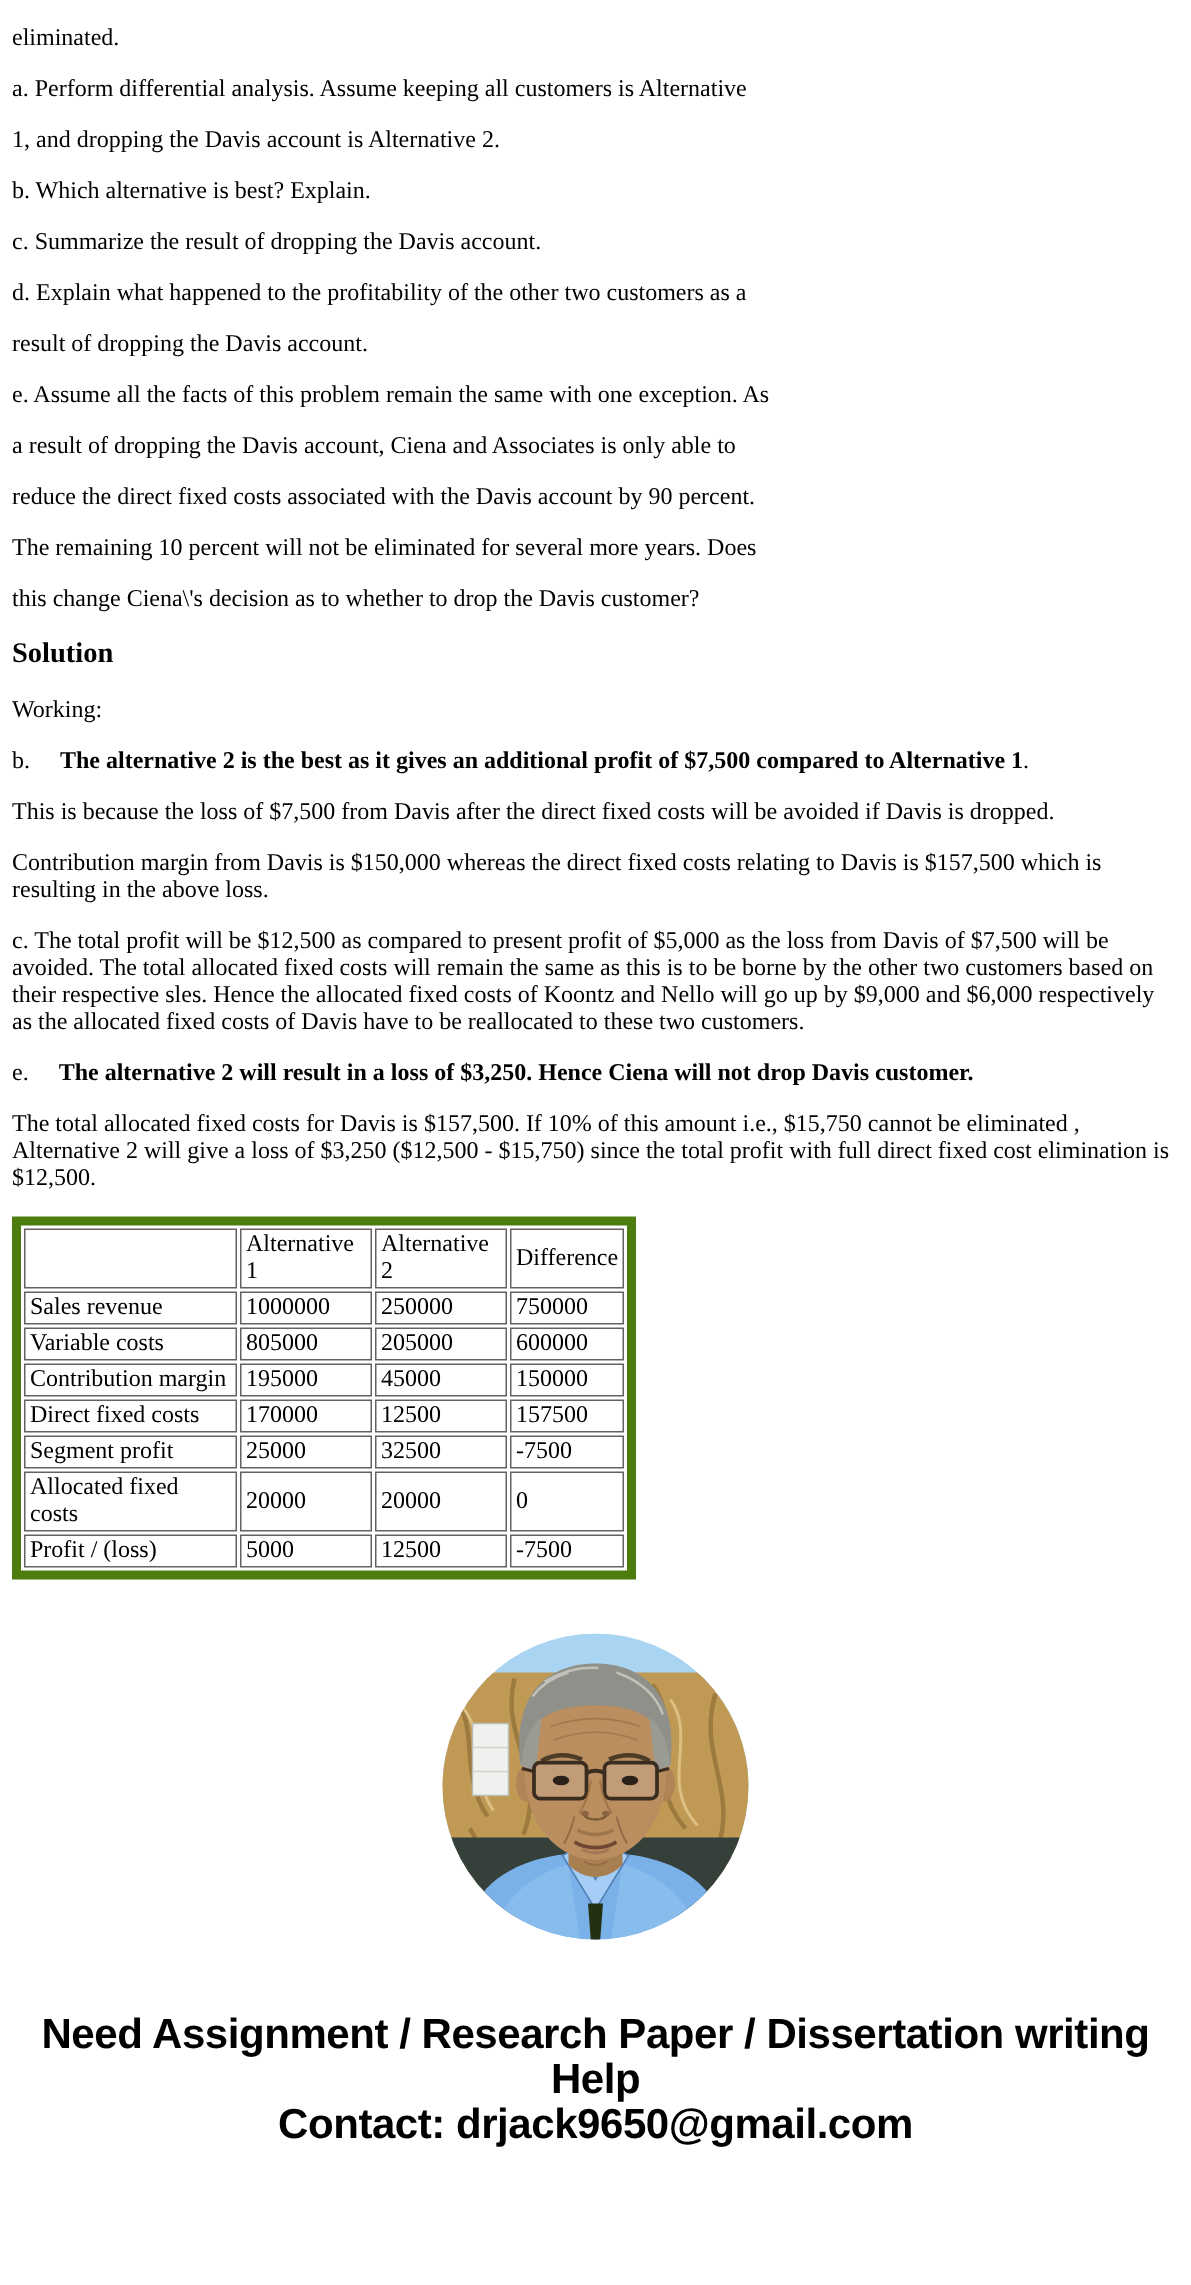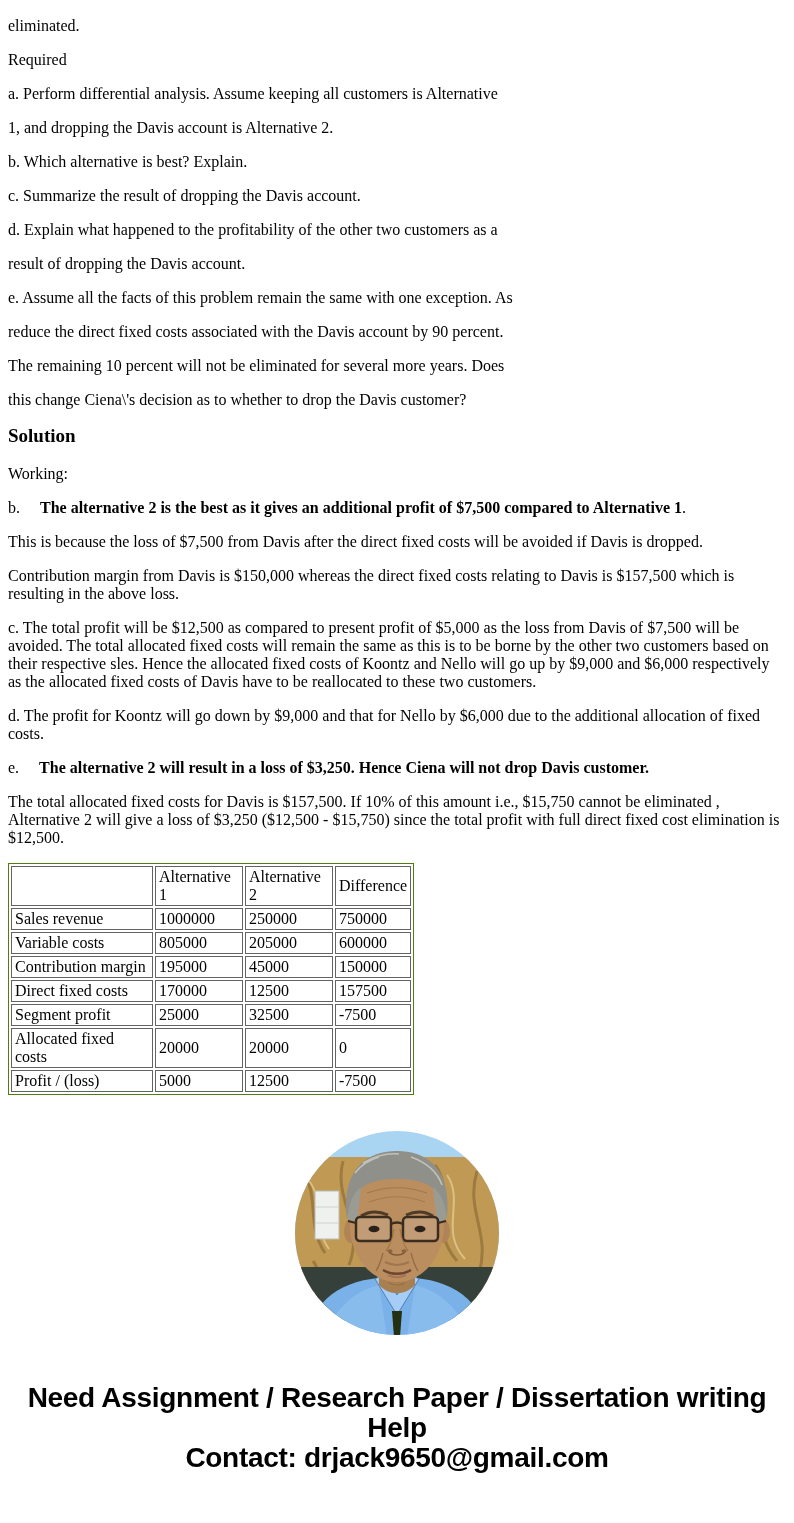--- a/index.html
+++ b/index.html
@@ -34,21 +34,21 @@
   }
   .solution-body p {
     margin: 16px 0;
     line-height: 18px;
   }
   .solution-body b { font-weight: bold; margin-left: 16px; }
 
   table.analysis {
     border-collapse: separate;
     border-spacing: 2px;
-    border: 1px solid #4d7c0f;
+    border: 6px solid #4d7c0f;
     margin: 13px 0 0 0;
     font-size: 16px;
   }
   table.analysis td {
     border: 1px solid #636363;
     padding: 1px 3px;
     line-height: 18px;
     vertical-align: middle;
     text-align: left;
   }
@@ -80,42 +80,41 @@
     margin: 0 auto;
   }
 </style>
 </head>
 <body>
 
 <main>
 
   <section class="intro" id="introSection">
       <p>eliminated.</p>
-      <p>Required</p>
       <p>a. Perform differential analysis. Assume keeping all customers is Alternative</p>
       <p>1, and dropping the Davis account is Alternative 2.</p>
       <p>b. Which alternative is best? Explain.</p>
       <p>c. Summarize the result of dropping the Davis account.</p>
       <p>d. Explain what happened to the profitability of the other two customers as a</p>
       <p>result of dropping the Davis account.</p>
       <p>e. Assume all the facts of this problem remain the same with one exception. As</p>
+      <p>a result of dropping the Davis account, Ciena and Associates is only able to</p>
       <p>reduce the direct fixed costs associated with the Davis account by 90 percent.</p>
       <p>The remaining 10 percent will not be eliminated for several more years. Does</p>
       <p>this change Ciena\'s decision as to whether to drop the Davis customer?</p>
     </section>
 
   <h3 class="solution-heading">Solution</h3>
 
   <section class="solution-body" id="solutionBody">
       <p><span>Working:</span></p>
       <p><span>b. </span><b>The alternative 2 is the best as it gives an additional profit of $7,500 compared to Alternative 1</b><span>.</span></p>
       <p><span>This is because the loss of $7,500 from Davis after the direct fixed costs will be avoided if Davis is dropped.</span></p>
       <p><span>Contribution margin from Davis is $150,000 whereas the direct fixed costs relating to Davis is $157,500 which is resulting in the above loss.</span></p>
       <p><span>c. The total profit will be $12,500 as compared to present profit of $5,000 as the loss from Davis of $7,500 will be avoided. The total allocated fixed costs will remain the same as this is to be borne by the other two customers based on their respective sles. Hence the allocated fixed costs of Koontz and Nello will go up by $9,000 and $6,000 respectively as the allocated fixed costs of Davis have to be reallocated to these two customers.</span></p>
-      <p><span>d. The profit for Koontz will go down by $9,000 and that for Nello by $6,000 due to the additional allocation of fixed costs.</span></p>
       <p><span>e. </span><b>The alternative 2 will result in a loss of $3,250. Hence Ciena will not drop Davis customer.</b></p>
       <p><span>The total allocated fixed costs for Davis is $157,500. If 10% of this amount i.e., $15,750 cannot be eliminated , Alternative 2 will give a loss of $3,250 ($12,500 - $15,750) since the total profit with full direct fixed cost elimination is $12,500.</span></p>
     </section>
 
   <table class="analysis" id="analysisTable">
       <tbody>
         <tr>
           <td></td>
           <td>Alternative 1</td>
           <td>Alternative 2</td>

